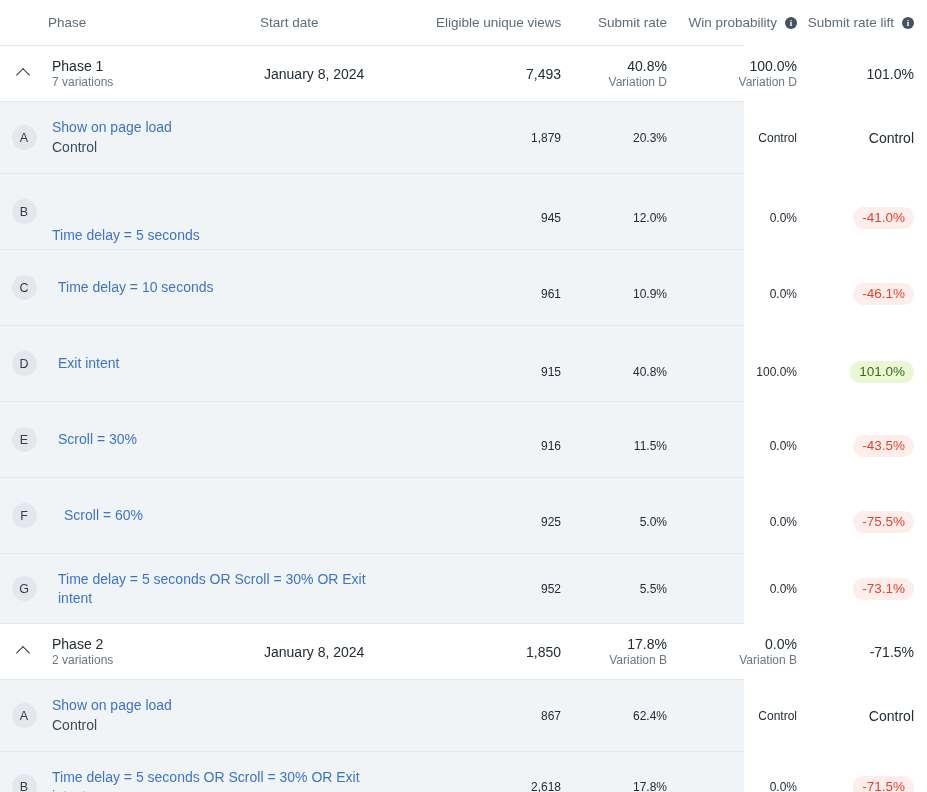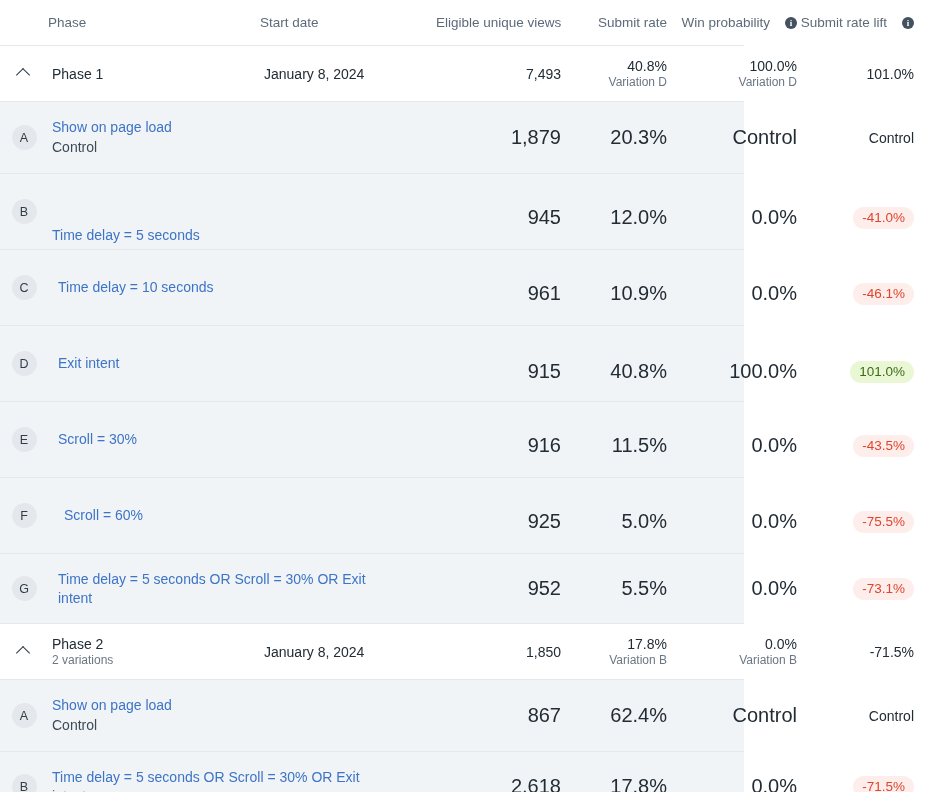--- a/index.html
+++ b/index.html
@@ -37,21 +37,21 @@
     color: #5d6b79;
     font-weight: 400;
     white-space: nowrap;
   }
   .th.num { text-align: right; padding-right: 13px; }
   .th.left { text-align: left; }
   .th-with-icon {
     display: flex;
     align-items: center;
     justify-content: flex-end;
-    gap: 15px;
+    gap: 8px;
     padding-right: 13px;
   }
   .info-icon {
     width: 12px; height: 12px;
     border-radius: 50%;
     background: #44525f;
     color: #ffffff;
     font-size: 9px;
     line-height: 12px;
     text-align: center;
@@ -164,21 +164,21 @@
   .var-link.indent { padding-left: 6px; }
   .var-sub {
     font-size: 14px;
     color: #3d4b57;
     line-height: 19px;
     margin-top: 1px;
   }
   .var-num {
     text-align: right;
     padding-right: 13px;
-    font-size: 20px;
+    font-size: 12px;
     color: #222c35;
   }
 
   .pill-cell {
     text-align: right;
     padding-right: 13px;
   }
   .pill {
     display: inline-block;
     padding: 3px 9px;
@@ -218,20 +218,21 @@
       <span class="info-icon">i</span>
     </div>
   </div>
 
   <div class="row phase-row">
     <div class="chevron-cell">
       <span class="chevron"></span>
     </div>
     <div class="phase-name-cell">
       <div class="phase-title">Phase 1</div>
+      <div class="phase-sub">7 variations</div>
     </div>
     <div class="phase-date">January 8, 2024</div>
     <div class="phase-metric">
       <div class="metric-main">7,493</div>
     </div>
     <div class="phase-metric">
       <div class="metric-main">40.8%</div>
       <div class="metric-sub">Variation D</div>
     </div>
     <div class="phase-metric">

